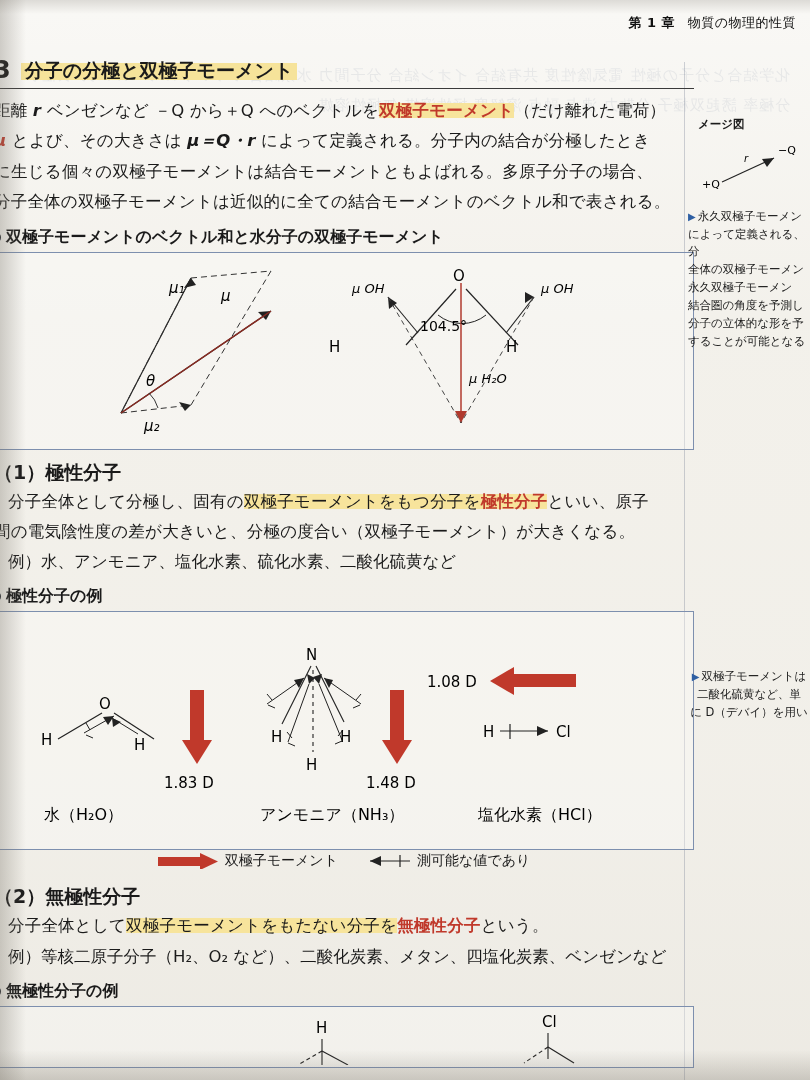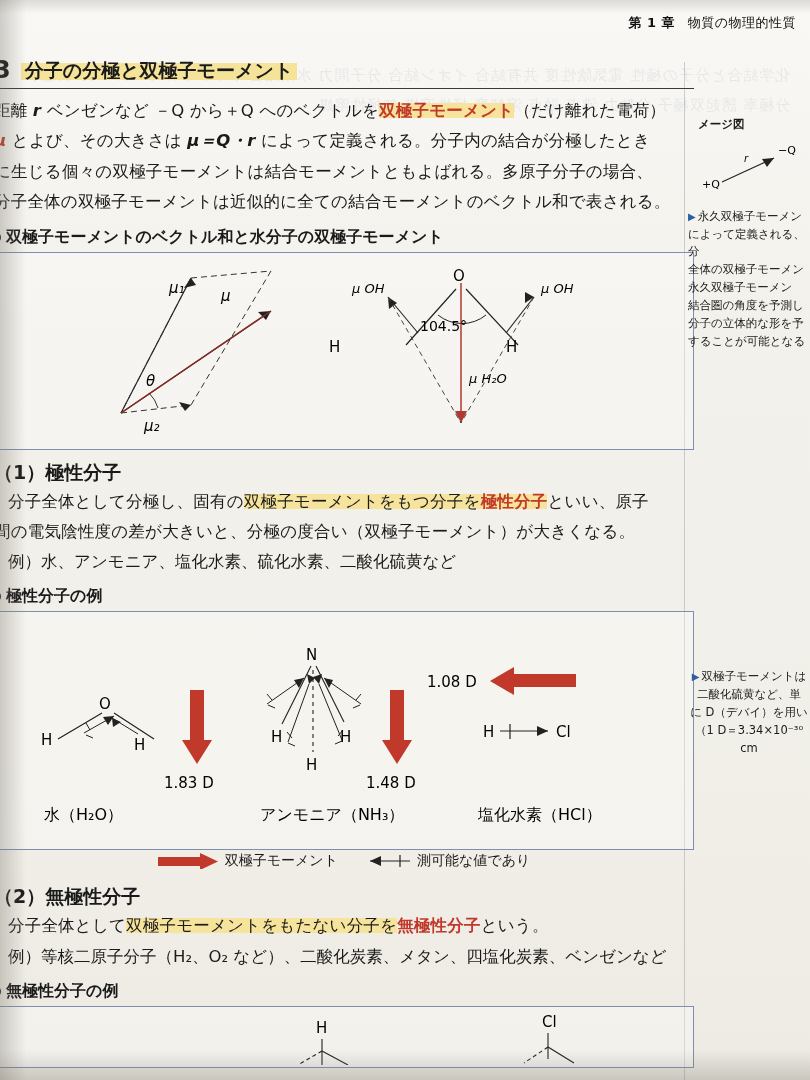--- a/index.html
+++ b/index.html
@@ -456,21 +456,20 @@
       <div>永久双極子モーメン</div>
       <div>結合圏の角度を予測し</div>
       <div>分子の立体的な形を予</div>
       <div>することが可能となる</div>
     </div>
 
     <div class="margin-note" style="margin-top:318px;text-align:center;">
       <div><span class="tri">▶</span><span>双極子モーメントは</span></div>
       <div>二酸化硫黄など、単</div>
       <div>に D（デバイ）を用い</div>
-      <div>（1 D＝3.34×10⁻³⁰ cm</div>
     </div>
 
   </div>
 
   <div class="paper-shadow-l"></div>
   <div class="paper-shadow-t"></div>
   <div class="paper-shadow-b"></div>
 </div>
 
 </body></html>

